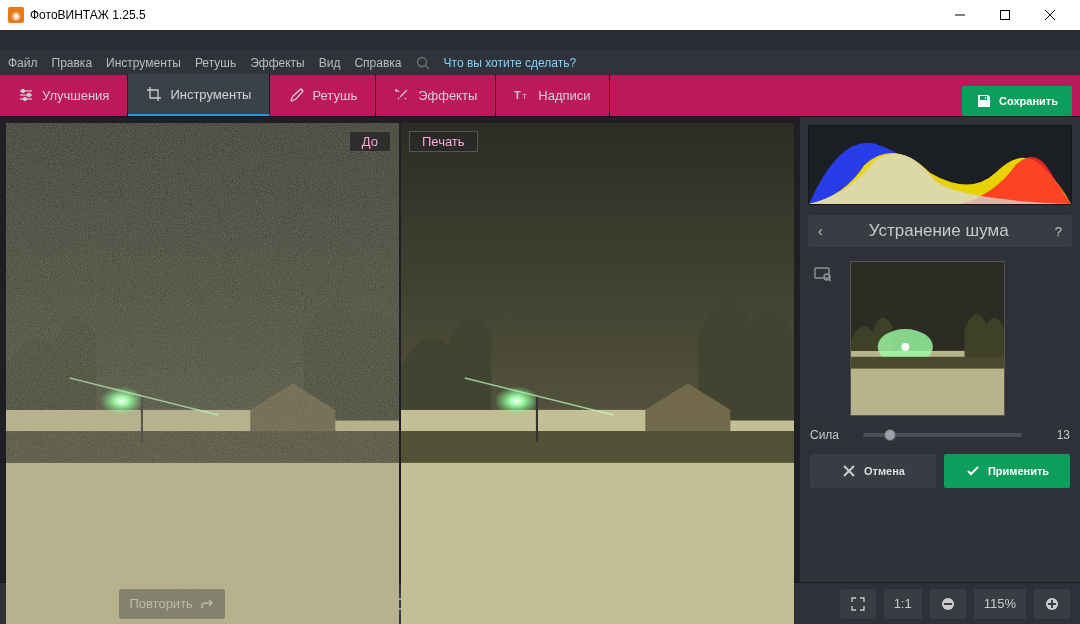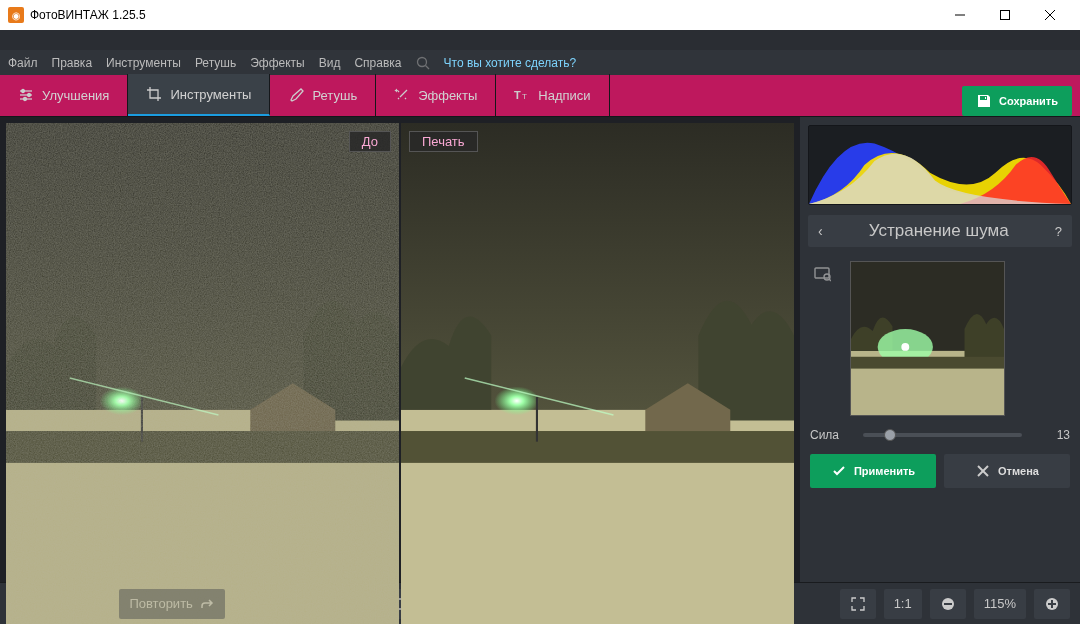--- a/index.html
+++ b/index.html
@@ -255,37 +255,37 @@
 
       <div class="slider-row">
         <span>Сила</span>
         <div class="track">
           <div class="thumb" style="left:13%"></div>
         </div>
         <span class="val">13</span>
       </div>
 
       <div class="act-row">
-        <div class="btn green">
-          <span class="ic">
-              <svg width="14" height="14" viewBox="0 0 14 14" stroke="#fff" stroke-width="2" fill="none">
-                <path d="M2 7l3 3 7-7"></path>
-              </svg>
-            </span>
-          <span>Применить</span>
-        </div>
         <div class="btn gray">
           <span class="ic">
               <svg width="12" height="12" viewBox="0 0 12 12" stroke="#ccc" stroke-width="2">
                 <line x1="1" y1="1" x2="11" y2="11"></line>
                 <line x1="11" y1="1" x2="1" y2="11"></line>
               </svg>
             </span>
           <span>Отмена</span>
         </div>
+        <div class="btn green">
+          <span class="ic">
+              <svg width="14" height="14" viewBox="0 0 14 14" stroke="#fff" stroke-width="2" fill="none">
+                <path d="M2 7l3 3 7-7"></path>
+              </svg>
+            </span>
+          <span>Применить</span>
+        </div>
       </div>
     </div>
   </div>
 </div>
 
 <div class="bottombar">
   <div class="b">
     <span class="ic">
         <svg width="14" height="14" viewBox="0 0 14 14" stroke="#ccc" fill="none" stroke-width="1.5">
           <path d="M5 3L2 6l3 3M2 6h7a3 3 0 013 3v2"></path>

